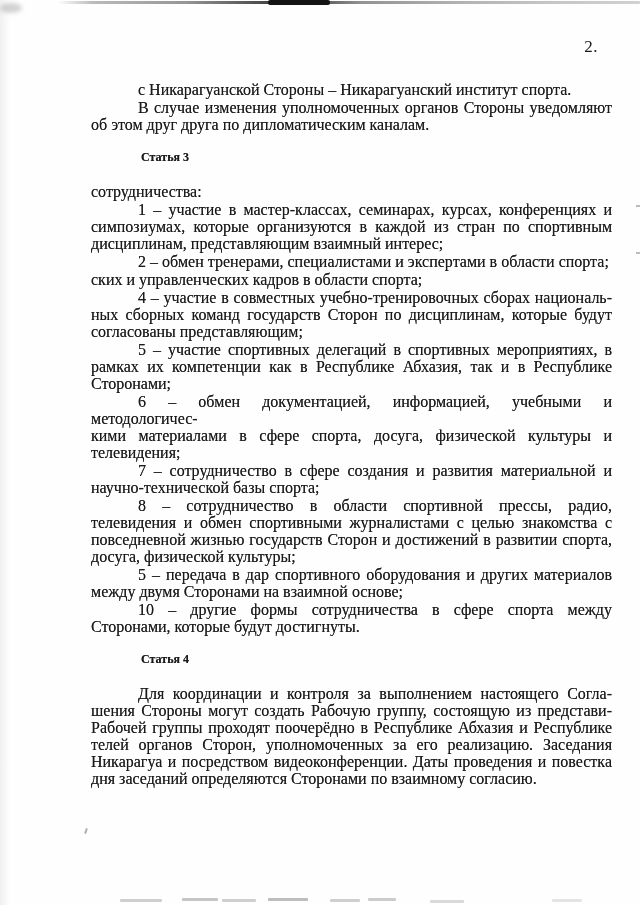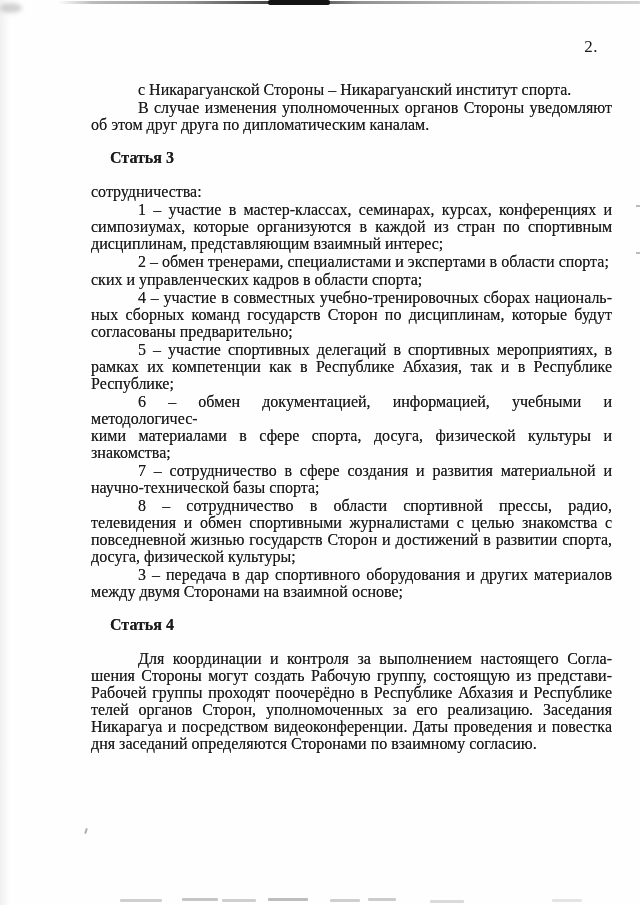--- a/index.html
+++ b/index.html
@@ -49,22 +49,22 @@
     position: absolute; top: 80px; left: 90px; right: 27px;
     font-size: 16px; line-height: 17px;
     text-shadow: 0 0 0.3px rgba(0,0,0,0.65);
   }
   .para { margin: 1px; }
   .line { text-align: left; }
   .line.just { text-align: justify; text-align-last: justify; }
   .line.ind { text-indent: 47px; }
   .heading {
     font-weight: bold;
-    margin: 16px 0 17px 20px;
-    font-size: 16px; line-height: 17px;
+    margin: 16px 0 17px 51px;
+    font-size: 12px; line-height: 17px;
   }
   
   .stray-mark {
     position: absolute; top: 828px; left: 85px; width: 2px; height: 6px;
     background: rgba(110,110,110,0.55); transform: rotate(18deg);
     border-radius: 1px;
   }
   
   .edge-tick { position: absolute; right: 0; width: 4px; height: 2px; background: rgba(120,120,120,0.5); }
   .edge-tick.t1 { top: 205px; }
@@ -113,45 +113,49 @@
       </div>
       <div class="para">
         <div class="line ind">2 – обмен тренерами, специалистами и экспертами в области спорта;</div>
       </div>
       <div class="para">
         <div class="line">ских и управленческих кадров в области спорта;</div>
       </div>
       <div class="para">
         <div class="line just ind">4 – участие в совместных учебно-тренировочных сборах националь-</div>
         <div class="line just">ных сборных команд государств Сторон по дисциплинам, которые будут</div>
-        <div class="line">согласованы предварительно;</div>
+        <div class="line">согласованы представляющим;</div>
       </div>
       <div class="para">
         <div class="line just ind">5 – участие спортивных делегаций в спортивных мероприятиях, в</div>
         <div class="line just">рамках их компетенции как в Республике Абхазия, так и в Республике</div>
-        <div class="line">Республике;</div>
+        <div class="line">Сторонами;</div>
       </div>
       <div class="para">
         <div class="line just ind">6 – обмен документацией, информацией, учебными и методологичес-</div>
         <div class="line just">кими материалами в сфере спорта, досуга, физической культуры и</div>
-        <div class="line">знакомства;</div>
+        <div class="line">телевидения;</div>
       </div>
       <div class="para">
         <div class="line just ind">7 – сотрудничество в сфере создания и развития материальной и</div>
         <div class="line">научно-технической базы спорта;</div>
       </div>
       <div class="para">
         <div class="line just ind">8 – сотрудничество в области спортивной прессы, радио,</div>
         <div class="line just">телевидения и обмен спортивными журналистами с целью знакомства с</div>
         <div class="line just">повседневной жизнью государств Сторон и достижений в развитии спорта,</div>
         <div class="line">досуга, физической культуры;</div>
       </div>
       <div class="para">
-        <div class="line just ind">3 – передача в дар спортивного оборудования и других материалов</div>
+        <div class="line just ind">5 – передача в дар спортивного оборудования и других материалов</div>
         <div class="line">между двумя Сторонами на взаимной основе;</div>
+      </div>
+      <div class="para">
+        <div class="line just ind">10 – другие формы сотрудничества в сфере спорта между</div>
+        <div class="line">Сторонами, которые будут достигнуты.</div>
       </div>
       <div class="heading">Статья 4</div>
       <div class="para">
         <div class="line just ind">Для координации и контроля за выполнением настоящего Согла-</div>
         <div class="line just">шения Стороны могут создать Рабочую группу, состоящую из представи-</div>
         <div class="line just">Рабочей группы проходят поочерёдно в Республике Абхазия и Республике</div>
         <div class="line just">телей органов Сторон, уполномоченных за его реализацию. Заседания</div>
         <div class="line just">Никарагуа и посредством видеоконференции. Даты проведения и повестка</div>
         <div class="line">дня заседаний определяются Сторонами по взаимному согласию.</div>
       </div>

